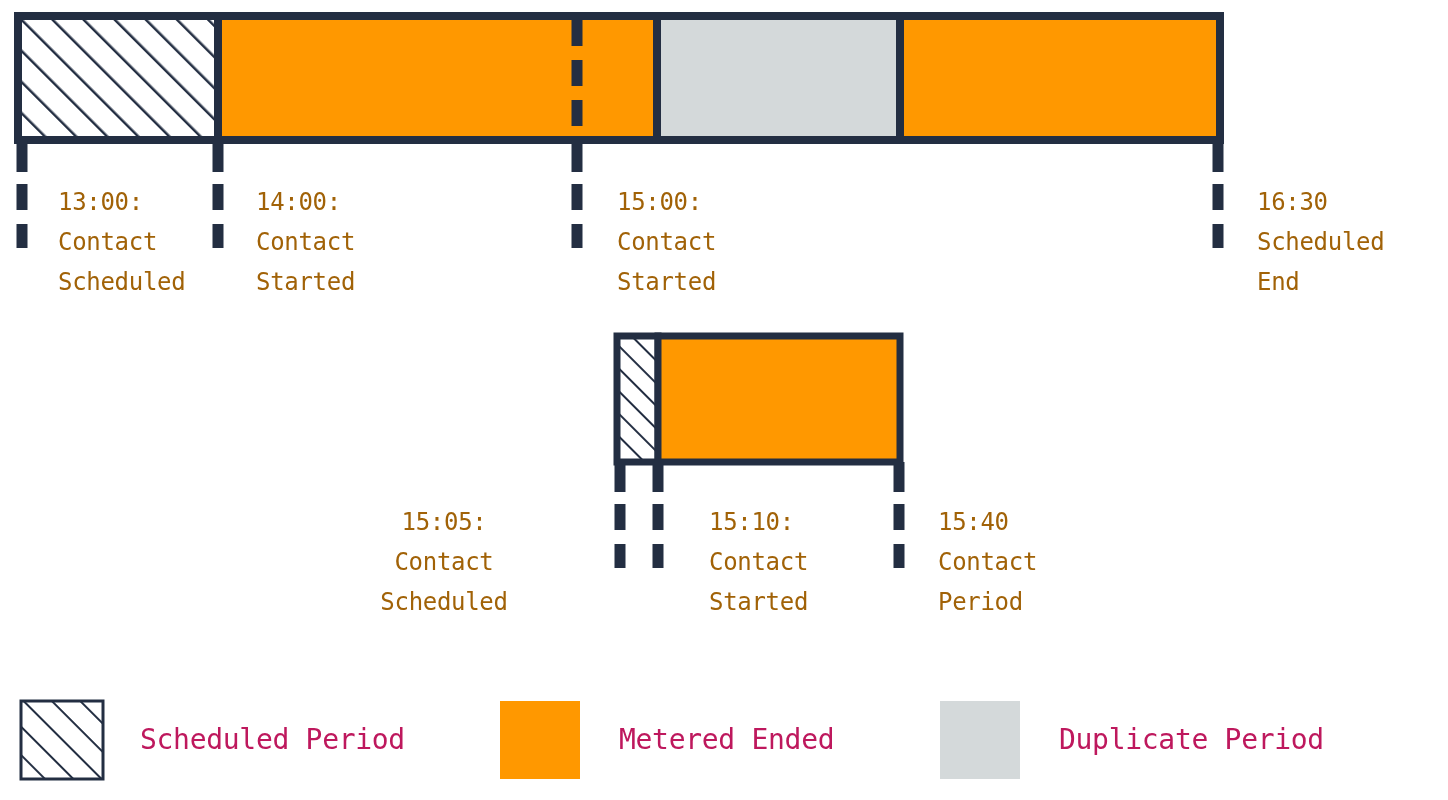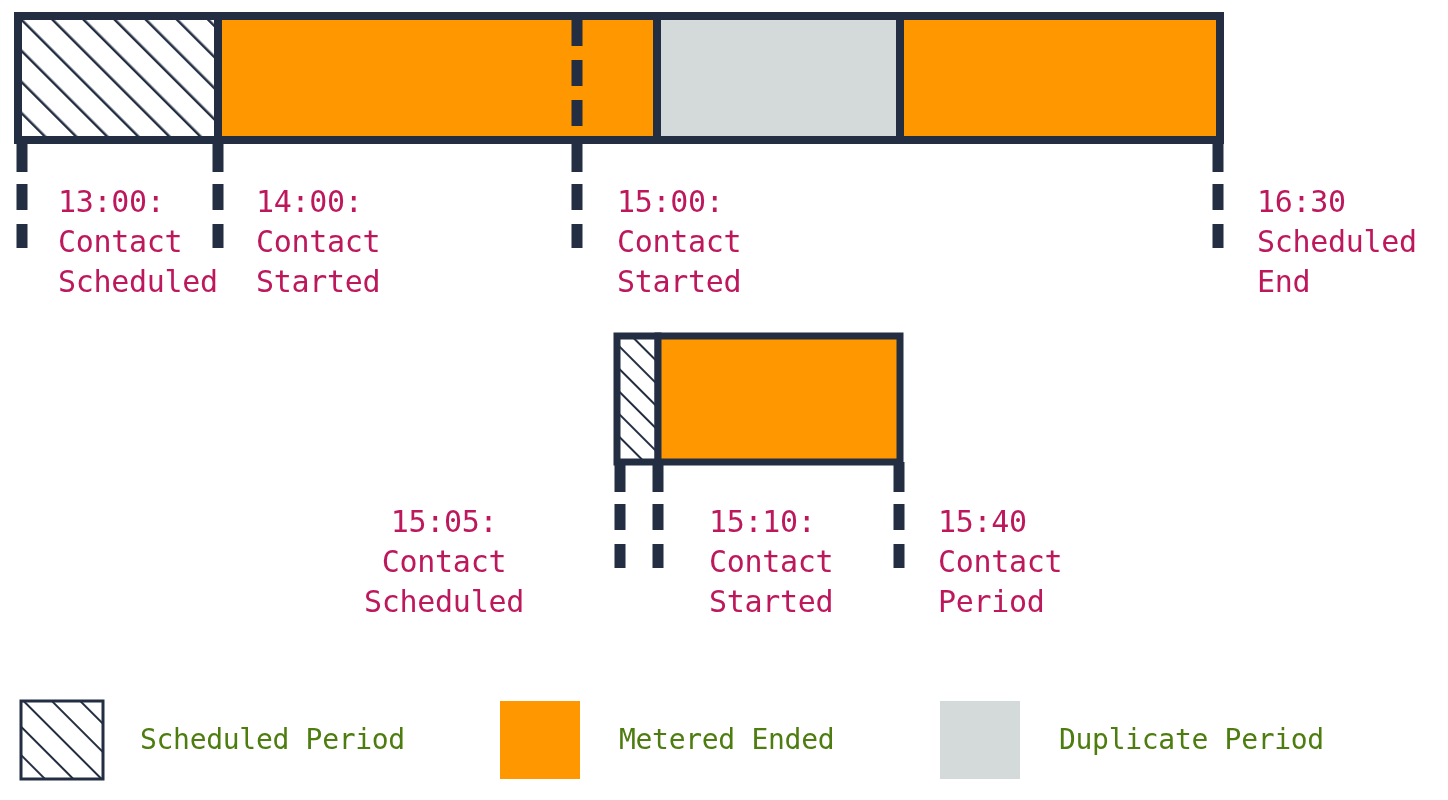--- a/index.html
+++ b/index.html
@@ -16,33 +16,33 @@
   }
   #canvas {
     position: absolute;
     left: 0; top: 0;
     width: 1448px;
     height: 800px;
   }
   .lbl {
     position: absolute;
     font-family: "DejaVu Sans Mono", "Liberation Mono", monospace;
-    font-size: 30px;
+    font-size: 24px;
     line-height: 40px;
-    color: #be185d;
+    color: #a16207;
     white-space: pre;
     letter-spacing: -0.3px;
   }
   .lbl.right { text-align: right; }
   .legend-text {
     position: absolute;
     font-family: "DejaVu Sans Mono", "Liberation Mono", monospace;
     font-size: 28px;
     line-height: 34px;
-    color: #4d7c0f;
+    color: #be185d;
     white-space: pre;
     letter-spacing: -0.3px;
   }
 </style>
 </head>
 <body>
 
 <svg id="canvas" viewBox="0 0 1448 800" xmlns="http://www.w3.org/2000/svg">
   <defs>
     <pattern id="hatch" width="22" height="22" patternUnits="userSpaceOnUse" patternTransform="rotate(-45)">

